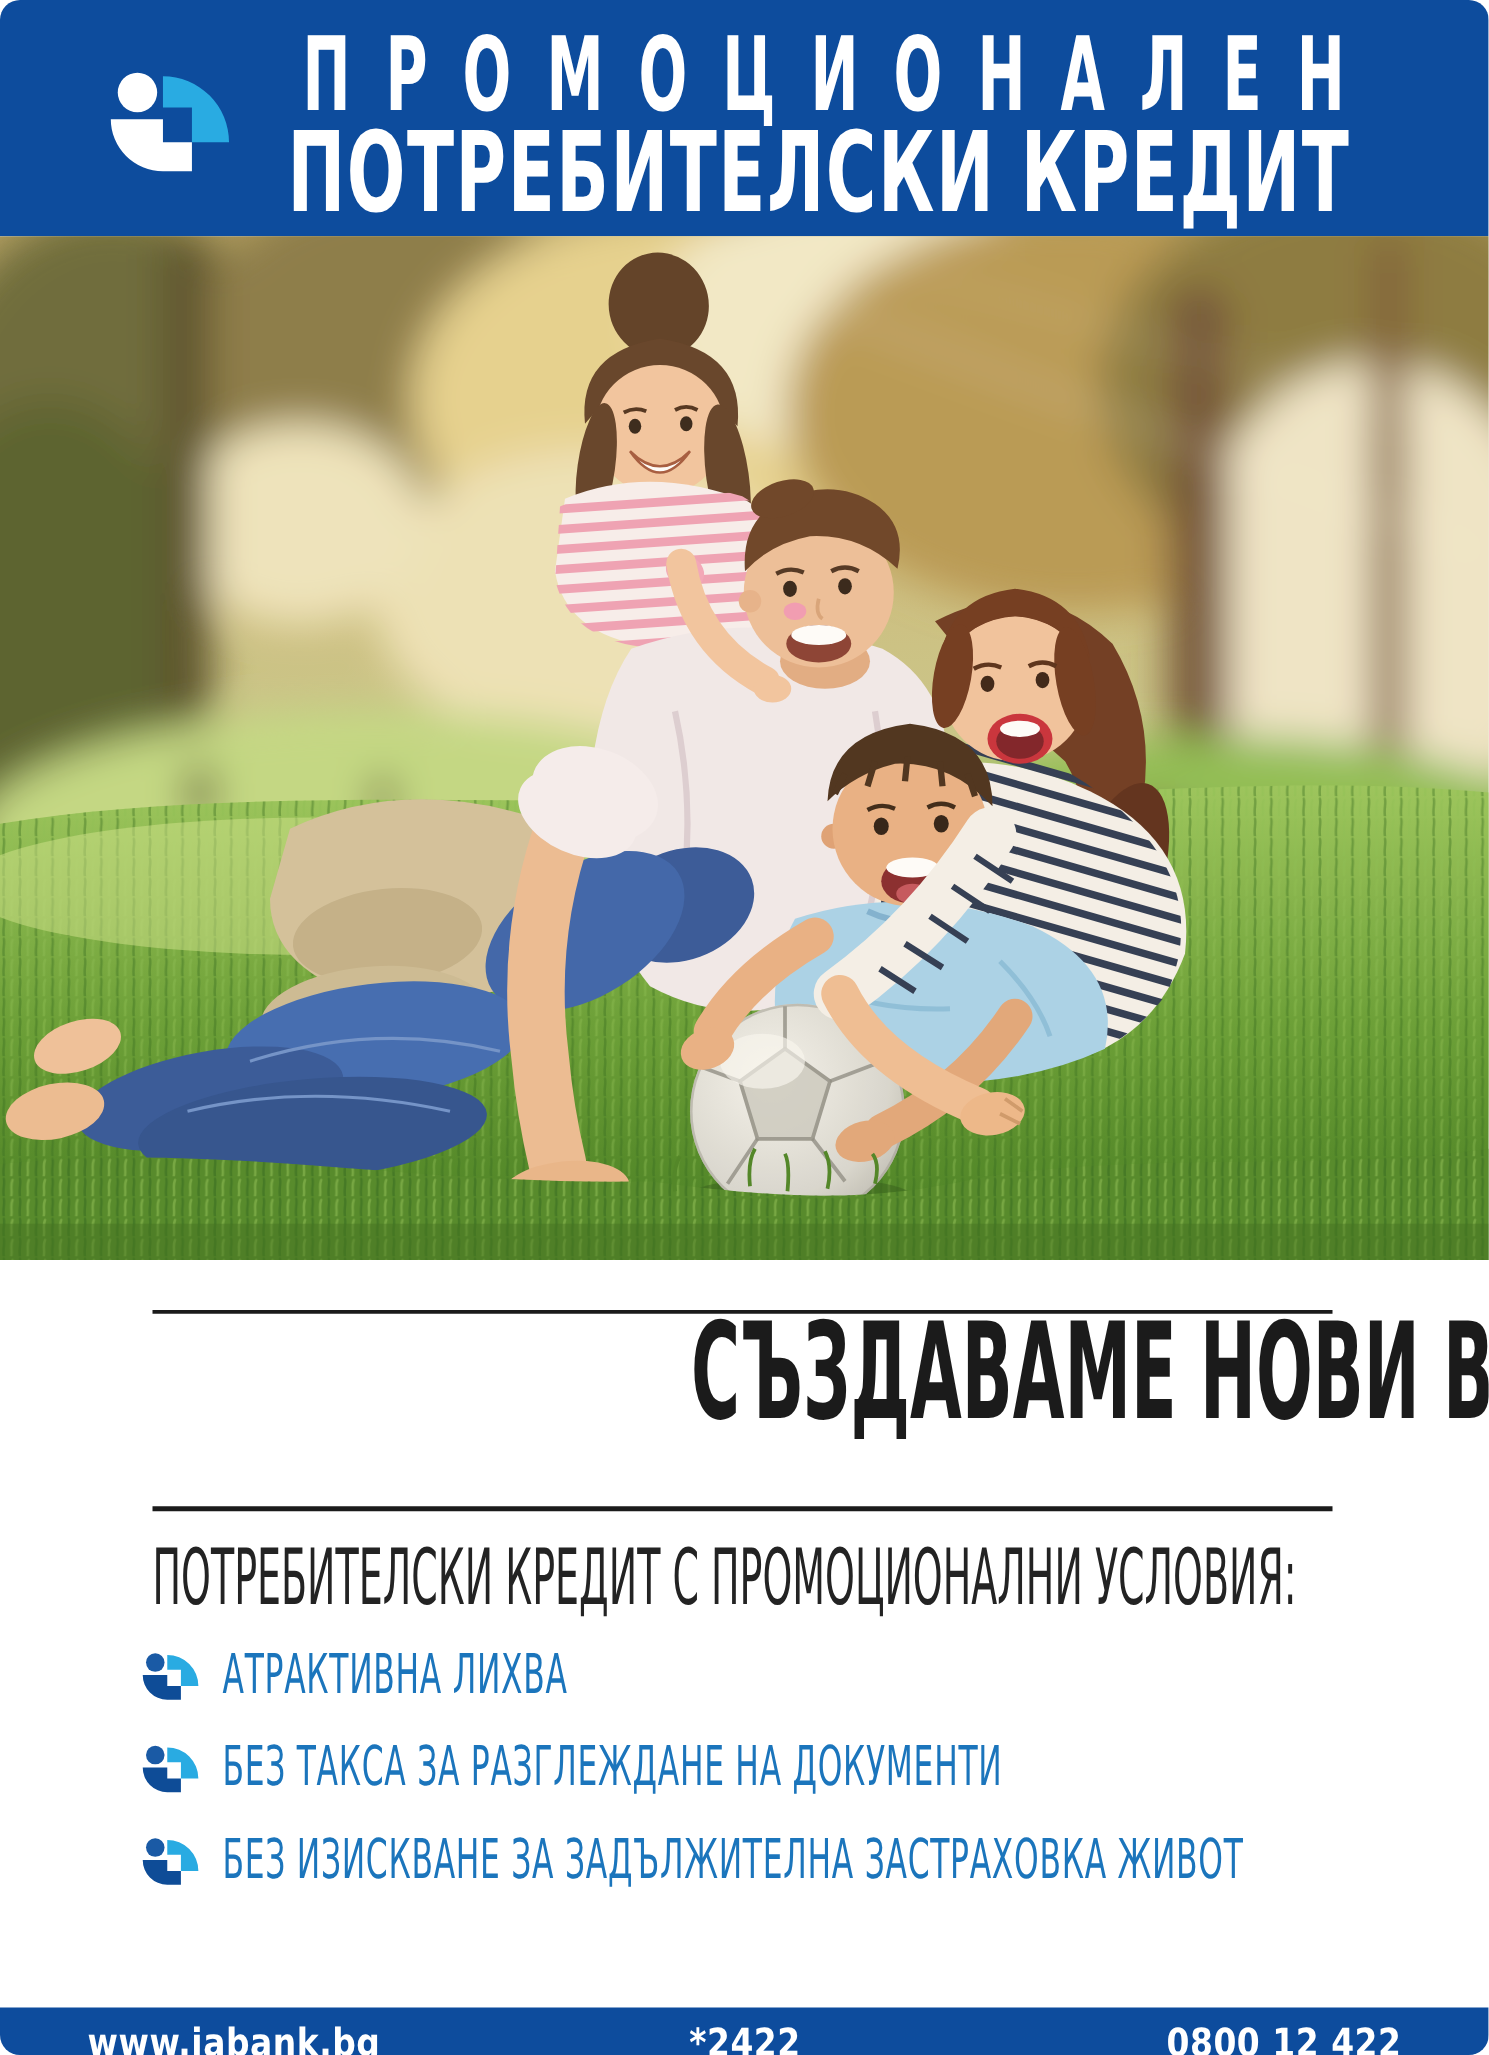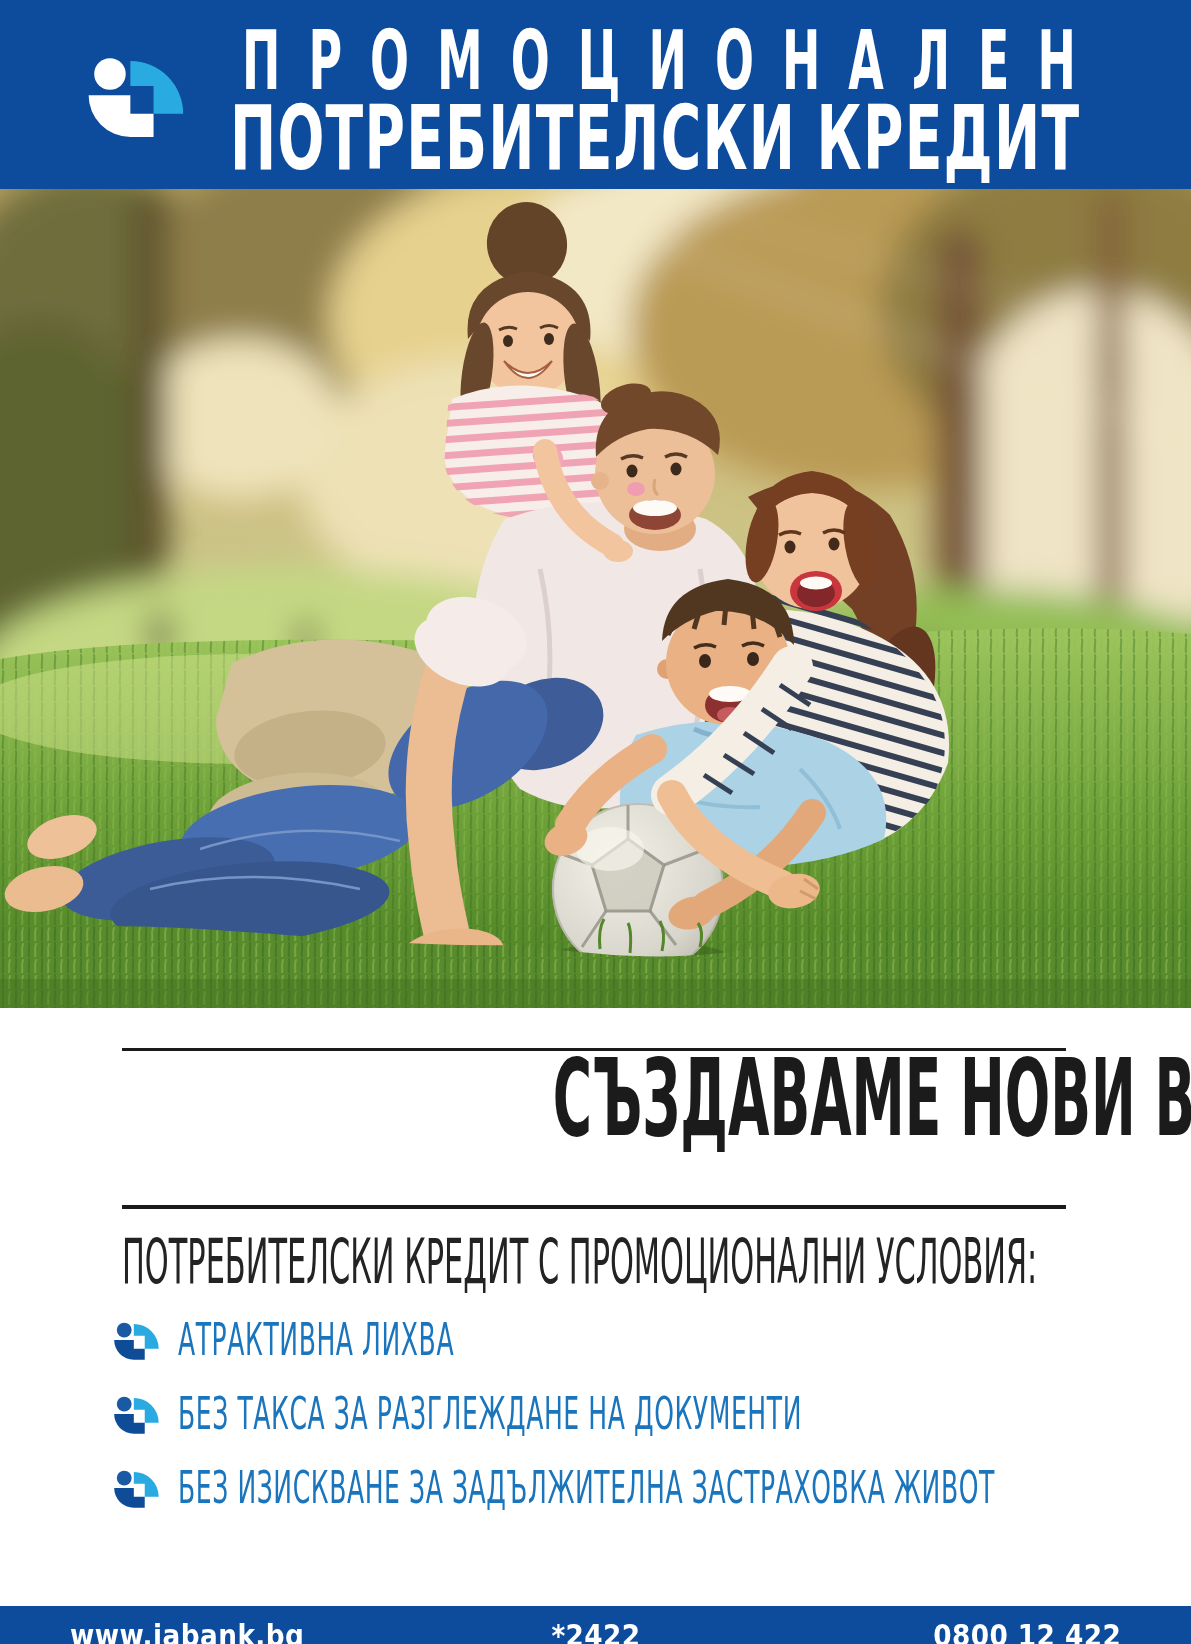--- a/index.html
+++ b/index.html
@@ -1,18 +1,19 @@
 <!DOCTYPE html>
 <html style="--brand-blue: #0D4C9D; --accent-light-blue: #29ABE2; --benefit-text-blue: #1B75BC; --icon-dark-blue: #0E4C97; --icon-circle-blue: #1A5AA5; --headline-black: #1B1B1B;"><head>
 <meta charset="utf-8">
 <style>
   html,body { margin:0; padding:0; background:#ffffff; }
   .page {
     position:relative; width:1191px; height:1644px; background:#fff; overflow:hidden;
     font-family:"DejaVu Sans","Liberation Sans",sans-serif;
+    border-radius:16px;
   }
   .band { position:absolute; left:0; width:1191px; background:var(--brand-blue,#0D4C9D); }
   .band.top { top:0; height:189px; }
   .band.bottom { top:1586px; height:58px; display:flex; align-items:center;
                  justify-content:space-between; padding:0 70px; box-sizing:border-box;margin-top:20px; }
 
   .logo-header { position:absolute; left:84px; top:44px; width:102px; height:98px;
                  color:#ffffff; --logo-accent:var(--accent-light-blue,#29ABE2); }
 
   .h-line1 { position:absolute; left:242px; top:16px; font-size:82px; font-weight:bold;

